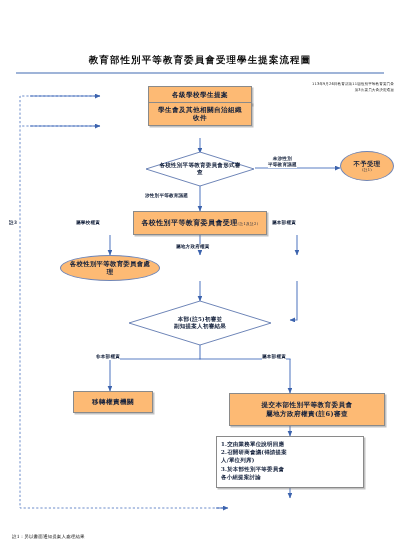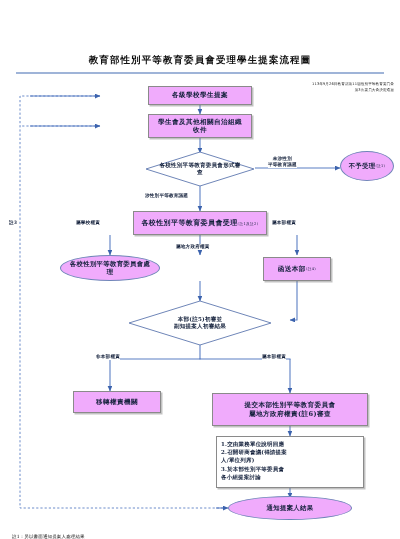--- a/index.html
+++ b/index.html
@@ -41,21 +41,21 @@
 
   
   .node{
     position:absolute;
     box-sizing:border-box;
     display:flex;align-items:center;justify-content:center;
     text-align:center;
     font-family:"DejaVu Serif","Liberation Serif",serif;
     font-weight:bold;
     color:#13203b;
-    background:#f0abfc;
+    background:#fdba74;
     line-height:1.25;
   }
   .rect{
     border:1px solid #8a8a8a;
     box-shadow:1.5px 1.5px 0 rgba(120,120,120,.45);
     font-size:6.6px;
     letter-spacing:.4px;
   }
   .oval{
     border:1px solid #6f86b8;
@@ -183,32 +183,32 @@
       <path d="M216,460 L228,460"></path>
       <path d="M30,48 L100,48"></path>
       <path d="M30,78 L100,78"></path>
     </g>
   </svg>
 
   <div class="node rect" style="left:148px;top:38px;width:104px;height:19px;">
     <span>各級學校學生提案</span>
   </div>
 
-  <div class="node rect" style="left:148px;top:66px;width:104px;height:24px;padding:4px 6px;">
+  <div class="node rect" style="left:148px;top:54px;width:104px;height:24px;padding:4px 6px;">
     <span>學生會及其他相關自治組織收件</span>
   </div>
 
   <div class="diamond-wrap" style="left:145px;top:103px;width:110px;height:36px;">
     <svg class="diamond-shape" viewBox="0 0 110 36">
       <polygon points="55,1 109,18 55,35 1,18" fill="#ffffff" stroke="#6f86b8" stroke-width="1"></polygon>
     </svg>
     <div class="diamond-text">各校性別平等教育委員會形式審查</div>
   </div>
 
-  <div class="node oval" style="left:340px;top:103px;width:54px;height:30px;flex-direction:row;">
+  <div class="node oval" style="left:340px;top:103px;width:54px;height:30px;flex-direction:column;">
     <span>不予受理</span>
     <span class="note-ref">(註1)</span>
   </div>
 
   <div class="elabel" style="left:268px;top:108px;text-align:center;">
     <div>未涉性別</div>
     <div>平等教育議題</div>
   </div>
 
   <div class="elabel" style="left:145px;top:145px;"><span>涉性別平等教育議題</span></div>
@@ -224,59 +224,52 @@
 
   <div class="elabel" style="left:176px;top:196px;"><span>屬地方政府權責</span></div>
 
   <div class="elabel" style="left:9px;top:172px;background:transparent;"><span>註3</span></div>
 
   <div class="node oval" style="left:60px;top:207px;width:100px;height:26px;padding:0 6px;">
     <span>各校性別平等教育委員會處理</span>
   </div>
 
 
-  <div class="node rect" style="left:263px;top:209px;width:68px;height:24px;">
-    <span>函送本部</span>
-      <span class="note-ref">(註4)</span>
-  </div>
 
   <div class="diamond-wrap" style="left:128px;top:252px;width:144px;height:46px;">
     <svg class="diamond-shape" viewBox="0 0 144 46">
       <polygon points="72,1 143,23 72,45 1,23" fill="#ffffff" stroke="#6f86b8" stroke-width="1"></polygon>
     </svg>
     <div class="diamond-text" style="flex-direction:column;">
       <span>本部(註5)初審並</span>
       <span>副知提案人初審結果</span>
     </div>
   </div>
 
   <div class="elabel" style="left:96px;top:306px;"><span>非本部權責</span></div>
 
   <div class="elabel" style="left:262px;top:306px;"><span>屬本部權責</span></div>
 
-  <div class="node rect" style="left:73px;top:343px;width:88px;height:22px;">
+  <div class="node rect" style="left:73px;top:343px;width:80px;height:22px;">
     <span>移轉權責機關</span>
   </div>
 
-  <div class="node rect" style="left:212px;top:345px;width:156px;height:33px;flex-direction:column;">
+  <div class="node rect" style="left:229px;top:345px;width:156px;height:33px;flex-direction:column;">
     <span>提交本部性別平等教育委員會</span>
     <span>屬地方政府權責(註6)審查</span>
   </div>
 
   <div class="listbox" style="left:216px;top:388px;width:148px;height:52px;">
     <div>1.交由業務單位說明回應</div>
     <div>2.召開研商會議(得請提案</div>
     <div>人/單位列席)</div>
     <div>3.於本部性別平等委員會</div>
     <div>各小組提案討論</div>
   </div>
 
-  <div class="node oval" style="left:228px;top:448px;width:124px;height:24px;">
-    <span>通知提案人結果</span>
-  </div>
 
   <div class="footnotes">
     <div>註1：另以書面通知提案人處理結果</div>
     <div>註2：屬學校權責者，由各級學校性平會秘書單位或性平會學生代表向學校所設性別平等教育委員會提案處理</div>
     <div>註3：各級學校學生個人及學生會或其他自治組織亦可向本部性別平等教育委員會提案</div>
     <div>註4：高級中等以下學校提案資料函送國教署；大專校院提案資料函送本部</div>
     <div>註5：高級中等以下學校之提案由國教署初審，大專校院之提案由學生事務及特殊教育司初審</div>
     <div>註6：由本部性別平等教育委員會學生代表、各小組召集人及副召集人組成</div>
   </div>
 

